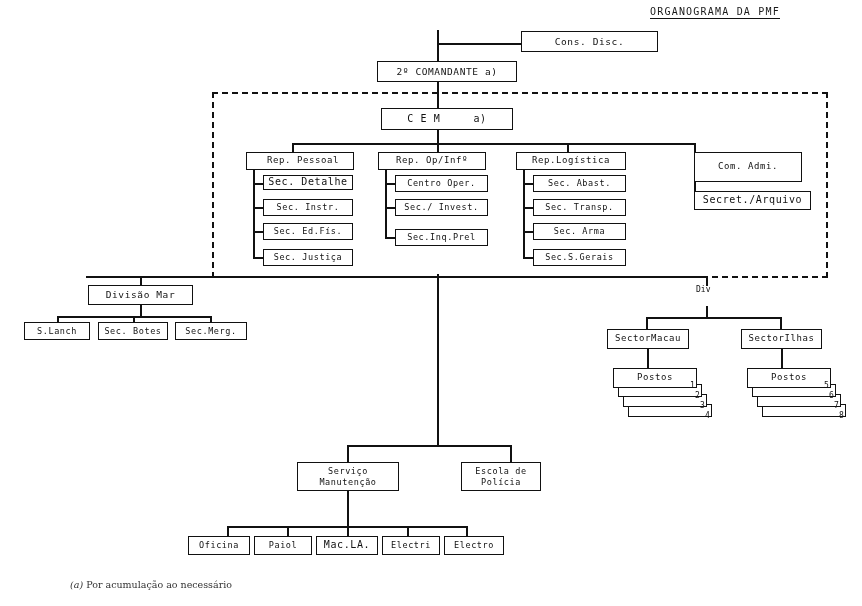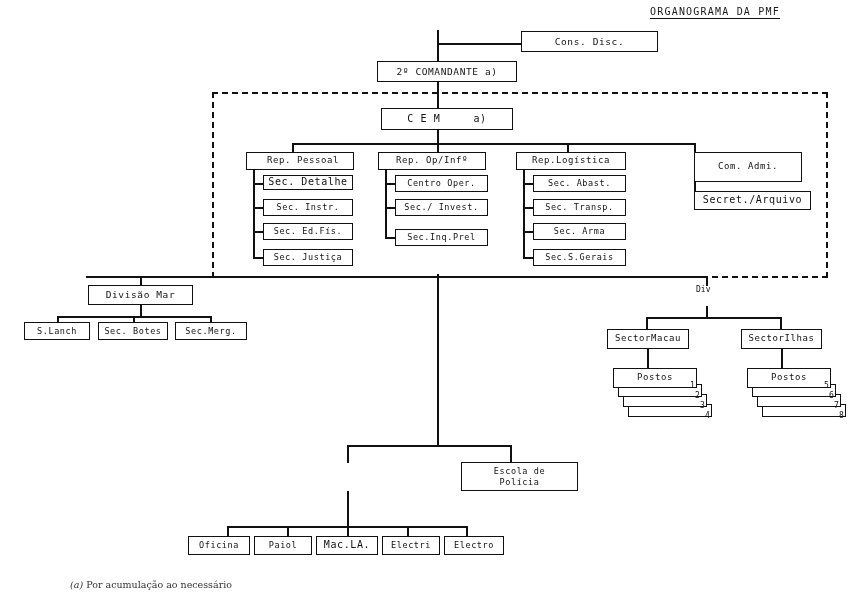--- a/index.html
+++ b/index.html
@@ -219,22 +219,26 @@
   <div class="box" style="left:747px;top:368px;width:84px;height:20px;font-size:9px;">Postos</div>
   <div class="stack-num" style="left:824px;top:381px;">5</div>
   <div class="stack-num" style="left:829px;top:391px;">6</div>
   <div class="stack-num" style="left:834px;top:401px;">7</div>
   <div class="stack-num" style="left:839px;top:411px;">8</div>
 
   <div class="ln lnh" style="left:347px;top:445px;width:164px;height:1.5px;"></div>
   <div class="ln lnv" style="left:347px;top:445px;width:1.5px;height:18px;"></div>
   <div class="ln lnv" style="left:510px;top:445px;width:1.5px;height:18px;"></div>
 
-
-  <div class="box two-line" style="left:461px;top:462px;width:117px;height:29px;font-size:8.5px;flex-direction:column;">
+  <div class="box two-line" style="left:297px;top:462px;width:102px;height:29px;font-size:8.5px;flex-direction:column;">
+    <span>Serviço</span>
+    <span>Manutenção</span>
+  </div>
+
+  <div class="box two-line" style="left:461px;top:462px;width:80px;height:29px;font-size:8.5px;flex-direction:column;">
     <span>Escola de</span>
     <span>Polícia</span>
   </div>
 
   <div class="ln lnv" style="left:347px;top:491px;width:1.5px;height:36px;"></div>
   <div class="ln lnh" style="left:227px;top:526px;width:240px;height:1.5px;"></div>
 
   <div class="ln lnv" style="left:227px;top:526px;width:1.5px;height:10px;"></div>
   <div class="ln lnv" style="left:287px;top:526px;width:1.5px;height:10px;"></div>
   <div class="ln lnv" style="left:347px;top:526px;width:1.5px;height:10px;"></div>

